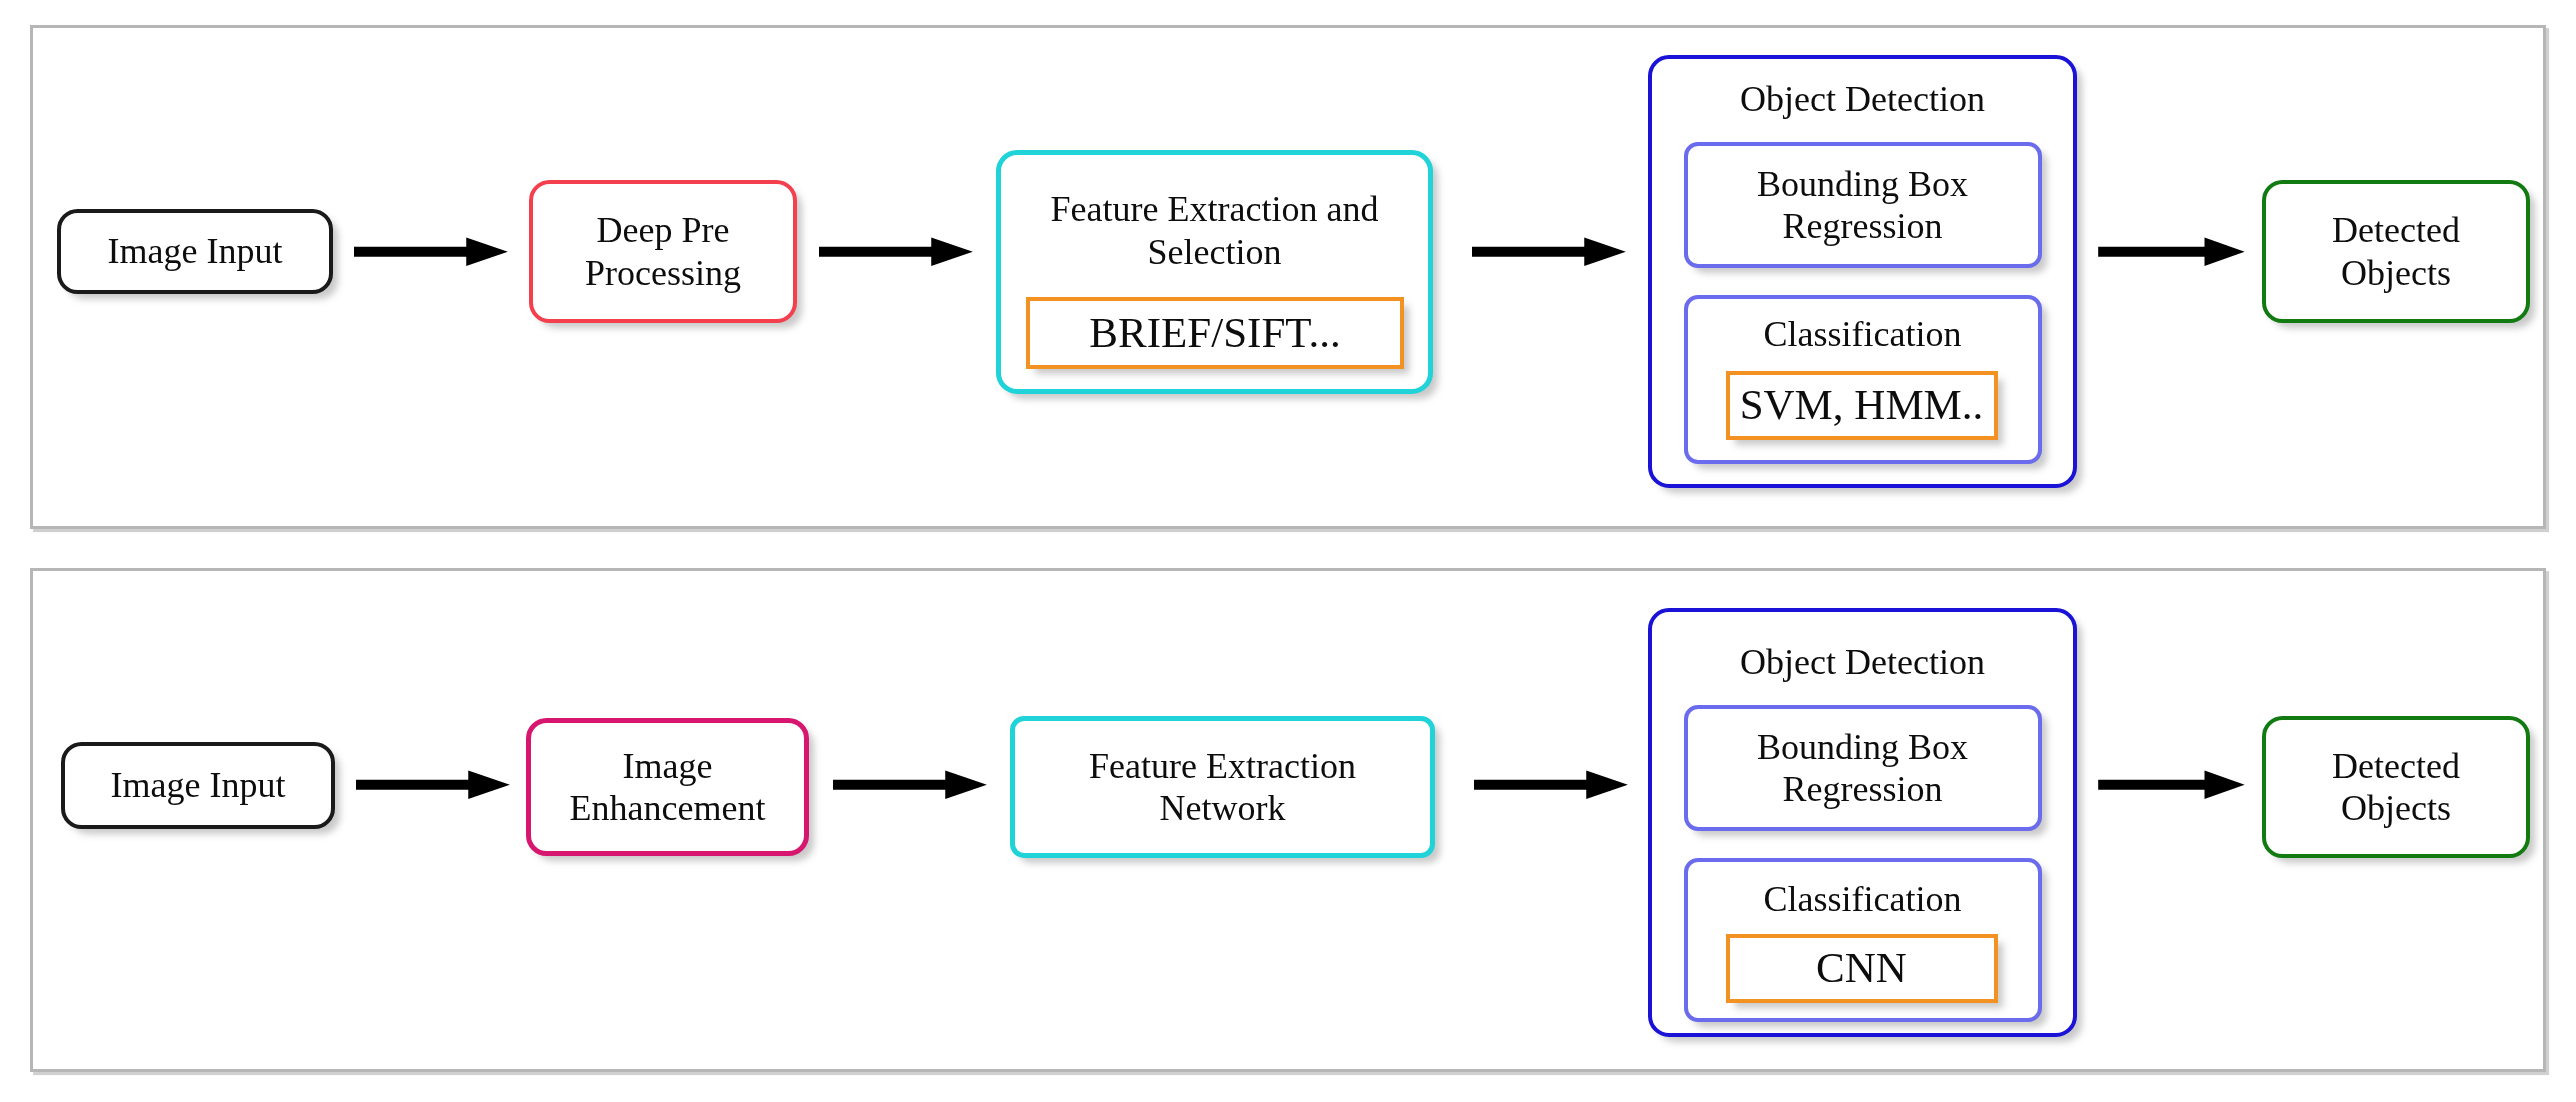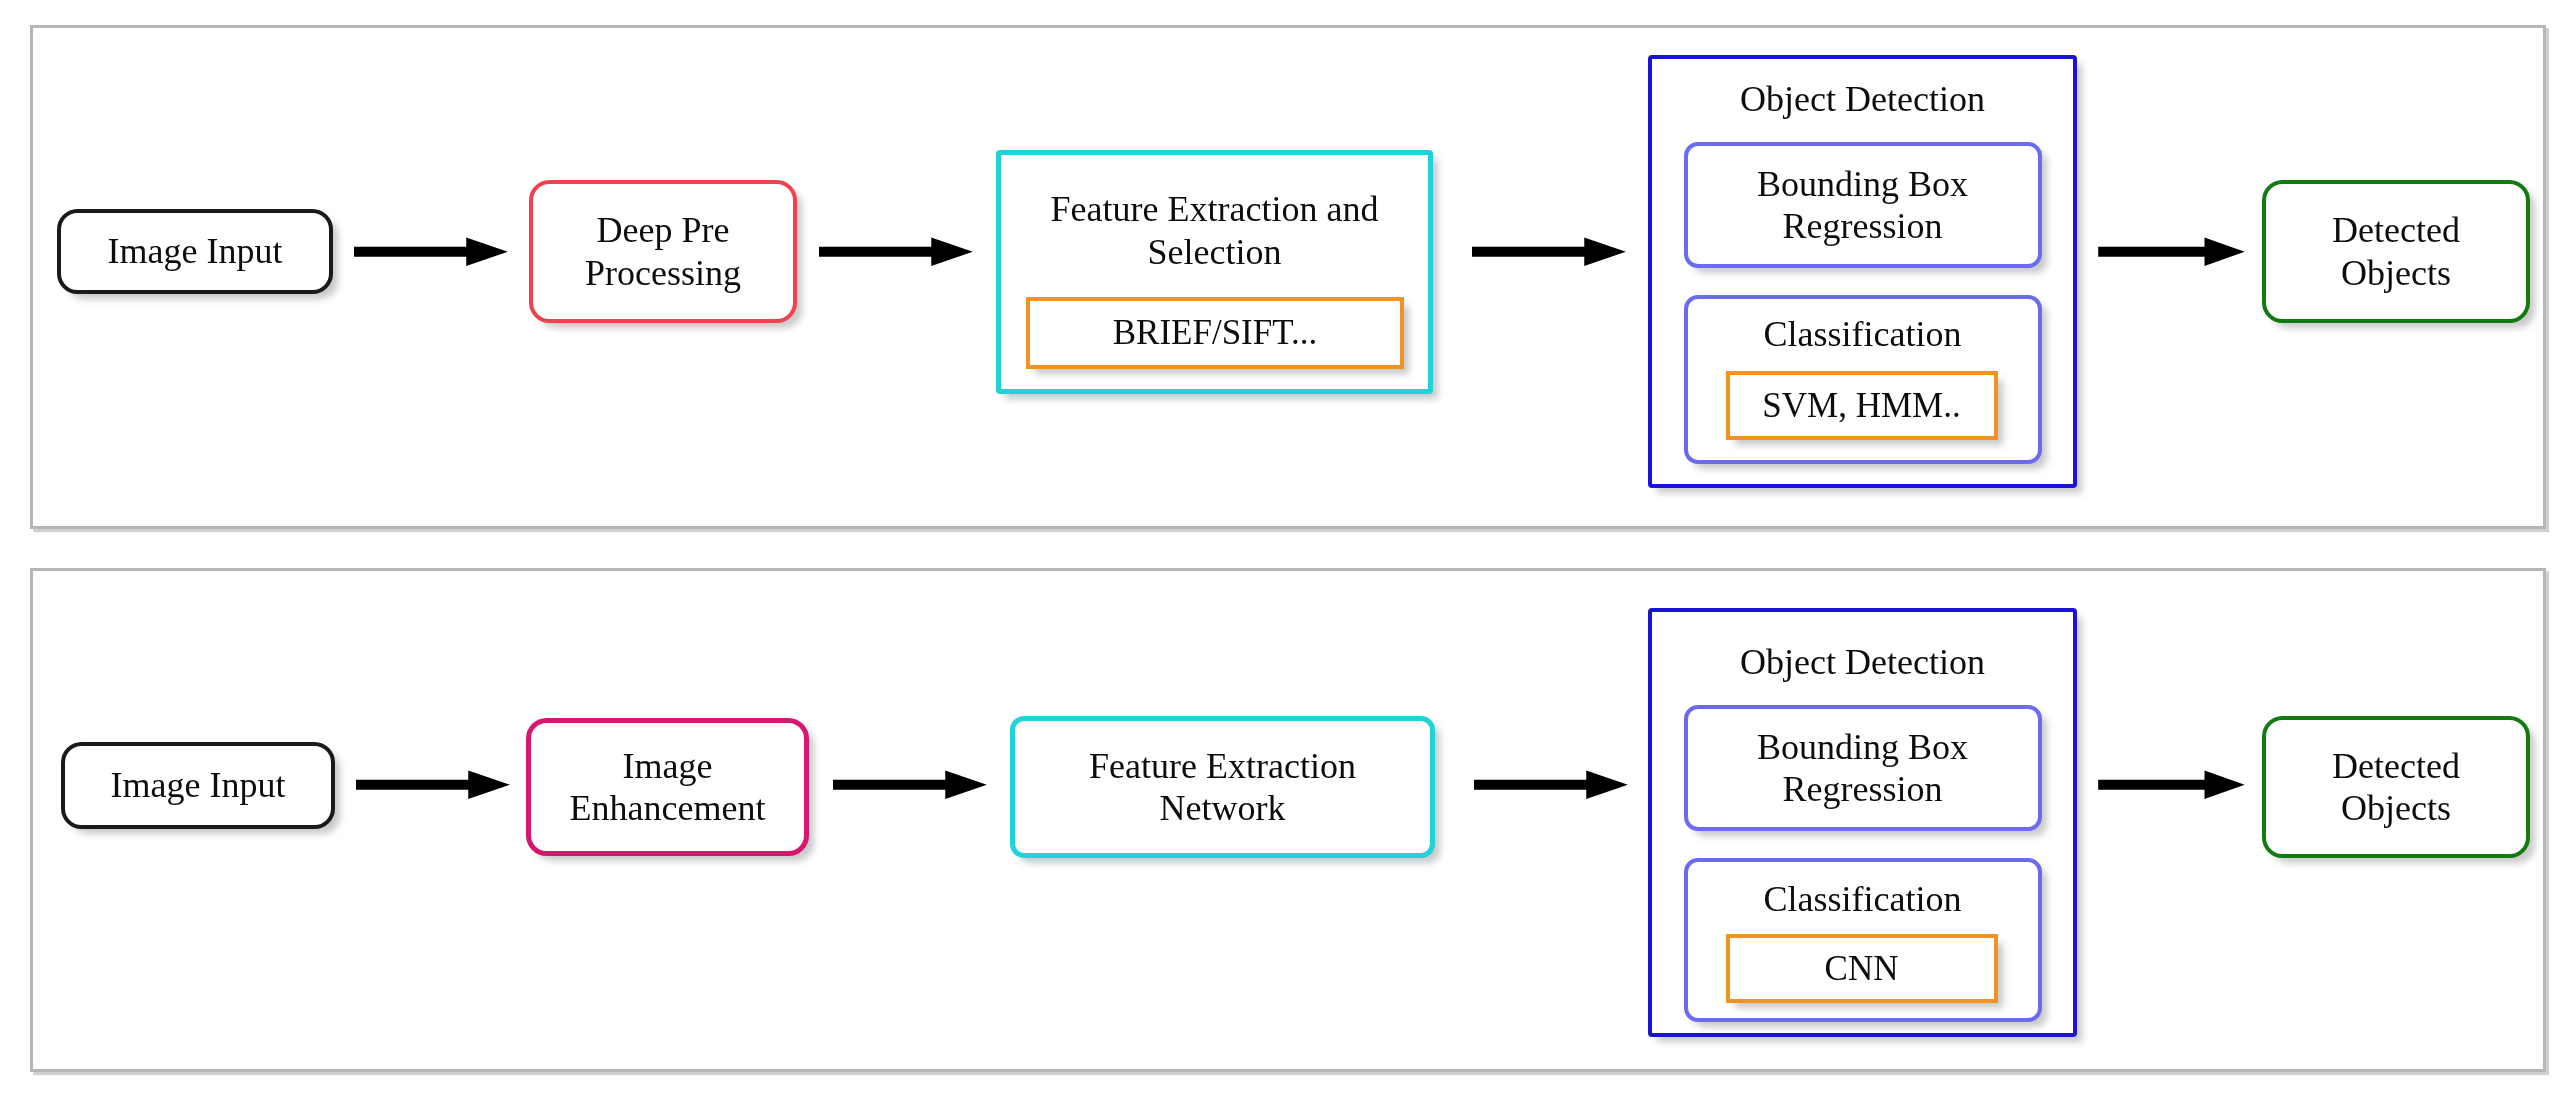--- a/index.html
+++ b/index.html
@@ -30,21 +30,21 @@
     display:flex;align-items:center;justify-content:center;
     text-align:center;
     color:#0d0d0d;
     box-shadow:7px 7px 7px -2.4px rgba(120,120,120,.40);
   }
   .node .lbl{display:block;line-height:1.18;padding:0 7.9px;}
 
   
   .rr{border-radius:20.5px;}
   .rr-sm{border-radius:14px;}
-  .rr-lg{border-radius:4px;}
+  .rr-lg{border-radius:21px;}
   .sq{border-radius:0;}
 
   
   .b-black   {border:4.7px solid #1a1a1a;}
   .b-red     {border:4.7px solid #f43f4f;}
   .b-cyan    {border:5.5px solid #1fd3d8;}
   .b-magenta {border:5.5px solid #d6166f;}
   .b-navy    {border:4.7px solid #1a12d6;}
   .b-peri    {border:4.7px solid #6b6bee;}
   .b-orange  {border:4.7px solid #f39222;}
@@ -55,21 +55,21 @@
   .arrow svg{display:block;overflow:visible;}
 
   
   .caption{
     position:absolute;
     color:#0b0b0b;
     white-space:nowrap;
   }
   .cap-serif{font-family:"Liberation Serif",serif;font-size:49px;letter-spacing:0px;}
   .cap-sans {font-family:"Liberation Sans",sans-serif;font-size:49px;letter-spacing:0px;}
-  .t-44{font-size:35px;}
+  .t-44{font-size:43px;}
   .t-46{font-size:36px;}
 
   
   .grp-title{
     position:absolute;left:0;right:0;
     text-align:center;
     font-size:36px;color:#0d0d0d;
     font-family:"Liberation Serif",serif;
     line-height:1;
   }

